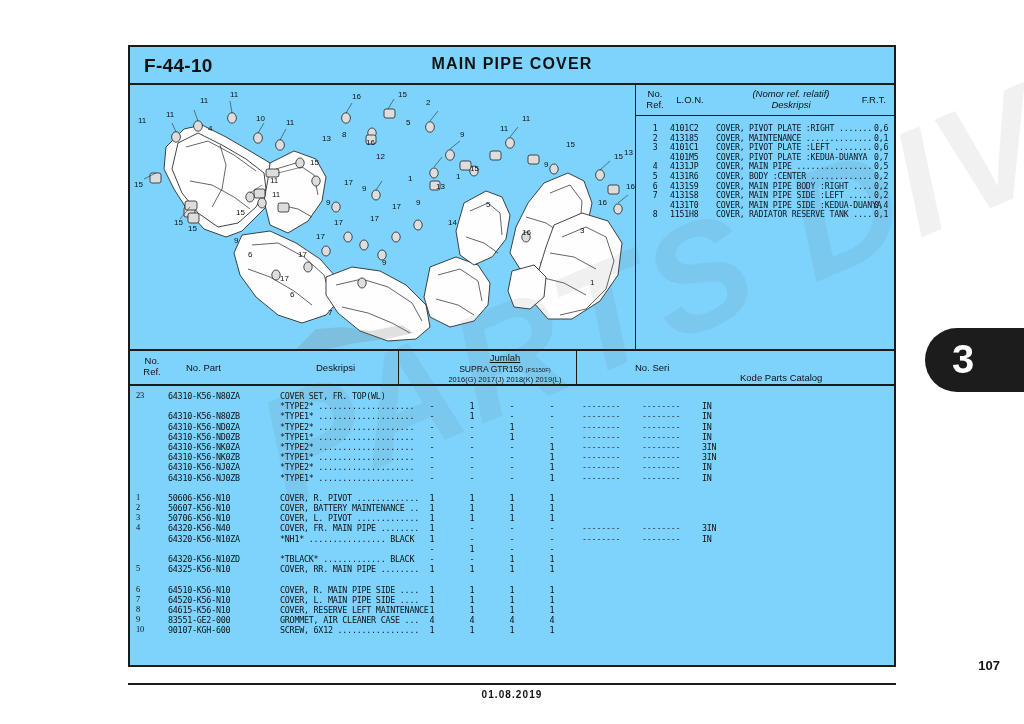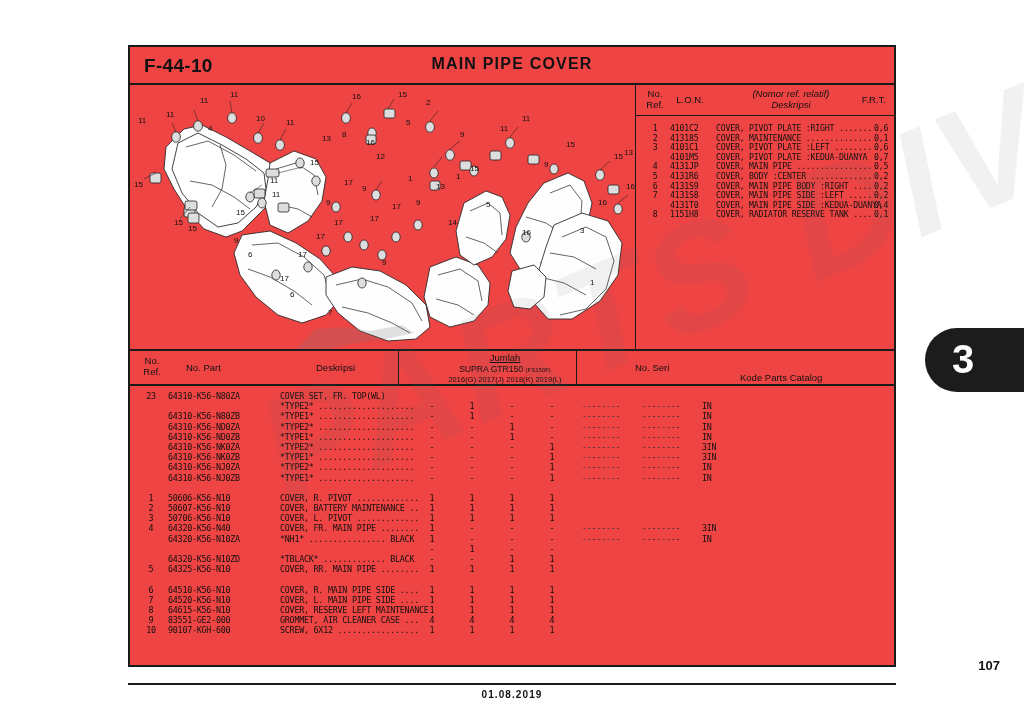--- a/index.html
+++ b/index.html
@@ -26,21 +26,21 @@
 
   
   .sheet {
     position: absolute;
     left: 128px;
     top: 45px;
     width: 768px;
     height: 622px;
     border: 2px solid #1a1a1a;
     box-sizing: border-box;
-    background: #ef4444;
+    background: #7dd3fc;
   }
 
   
   .title-bar {
     position: absolute;
     left: 0; top: 0;
     width: 100%;
     height: 38px;
     border-bottom: 2px solid #1a1a1a;
     box-sizing: border-box;
@@ -156,21 +156,21 @@
   .lower-body {
     position: relative;
     font-family: "DejaVu Sans Mono", monospace;
     font-size: 8.4px;
     line-height: 10.2px;
     letter-spacing: -0.25px;
     padding-top: 5px;
   }
   .prow { position: relative; height: 10.2px; white-space: pre; }
   .prow.gap { height: 10.2px; }
-  .p-ref   { position:absolute; left: 6px;  width: 30px; text-align:center; }
+  .p-ref   { position:absolute; left: 6px;  width: 30px; text-align:left;font-family:Liberation Serif, serif; }
   .p-part  { position:absolute; left: 38px; }
   .p-desc  { position:absolute; left: 150px; }
   .p-q1    { position:absolute; left: 292px; width: 20px; text-align:center; }
   .p-q2    { position:absolute; left: 332px; width: 20px; text-align:center; }
   .p-q3    { position:absolute; left: 372px; width: 20px; text-align:center; }
   .p-q4    { position:absolute; left: 412px; width: 20px; text-align:center; }
   .p-seri1 { position:absolute; left: 452px; color:#333; }
   .p-seri2 { position:absolute; left: 512px; color:#333; }
   .p-kode  { position:absolute; left: 572px; }
 

